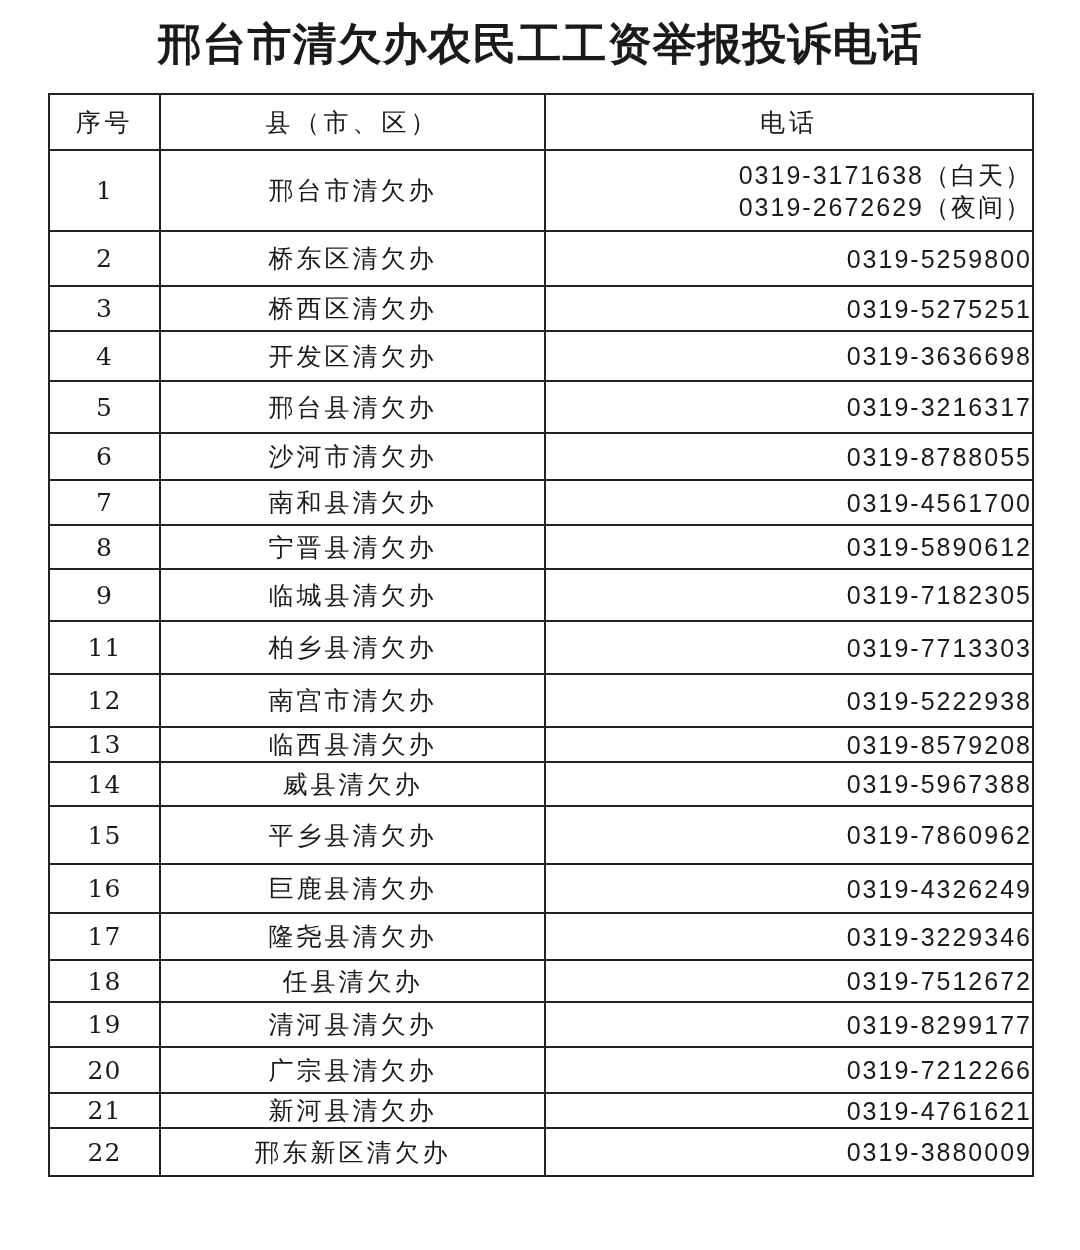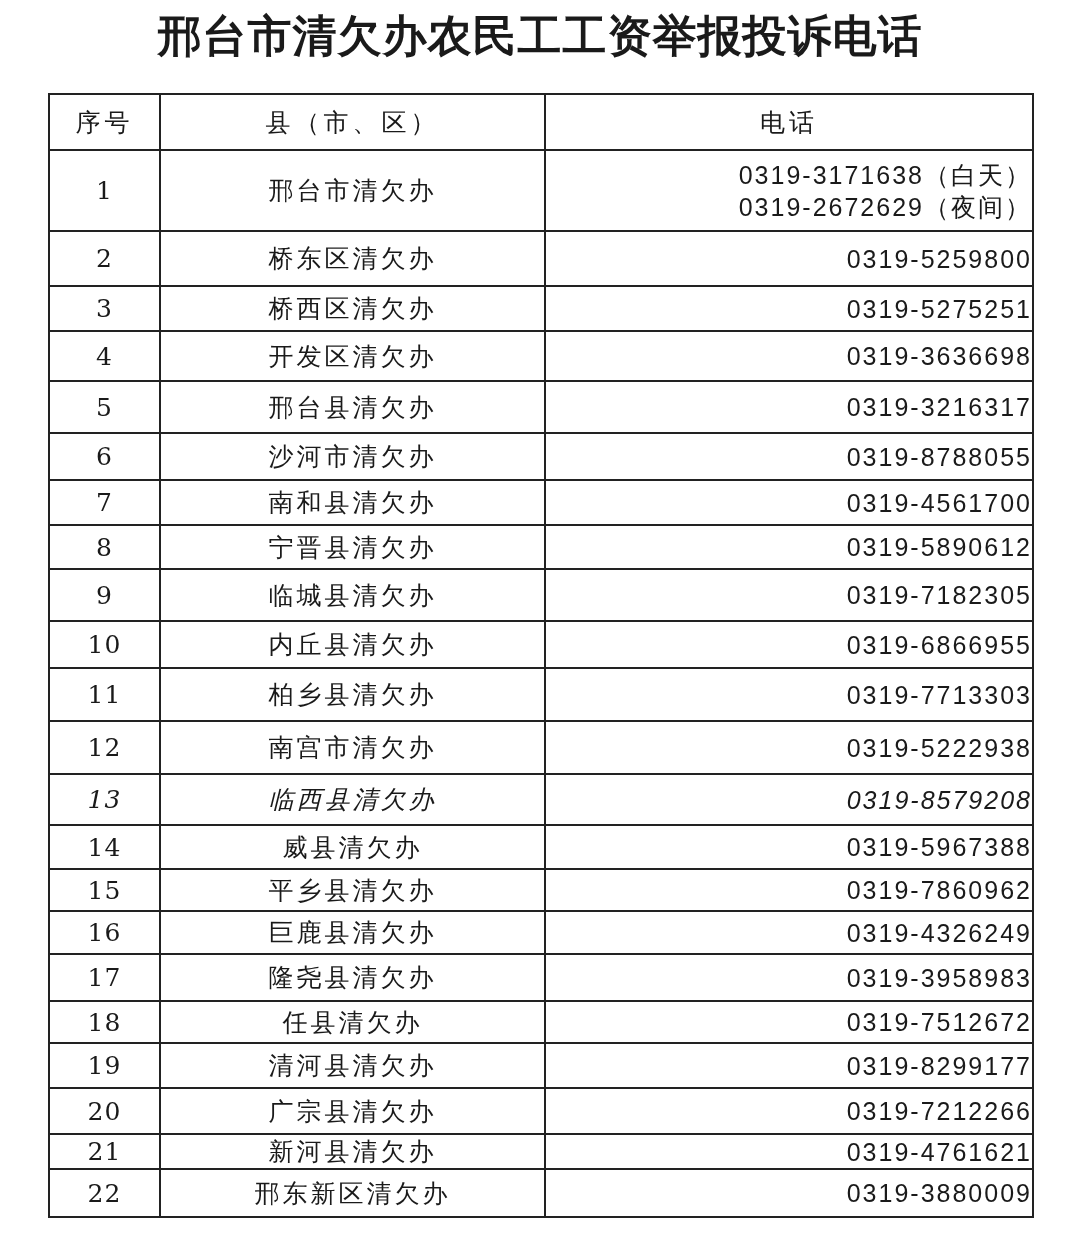--- a/index.html
+++ b/index.html
@@ -1,18 +1,18 @@
 <!DOCTYPE html>
 <html><head>
 <meta charset="utf-8">
 <style>
   html, body { margin: 0; padding: 0; background: #ffffff; }
   body { width: 1080px; height: 1250px; position: relative; overflow: hidden;
          font-family: "DejaVu Serif", "Liberation Serif", serif; color: #1a1a1a; }
-  .title { position: absolute; left: 0; top: 8px; width: 1080px; text-align: center;
+  .title { position: absolute; left: 0; top: 16px; width: 1080px; text-align: center;
            font-size: 44px; font-weight: bold; letter-spacing: 1px; line-height: 56px;
            font-family: "DejaVu Sans", "Liberation Sans", sans-serif; }
   table { position: absolute; left: 48px; top: 93px; width: 984px;
           border-collapse: collapse; table-layout: fixed; }
   td, th { border: 2px solid #222; text-align: center; vertical-align: middle;
            padding: 0; font-weight: normal; }
   th { font-size: 25px; letter-spacing: 4px; height: 54px; }
   td { font-size: 25px; letter-spacing: 3px; }
   td.num { letter-spacing: 1px; }
   td.phone { letter-spacing: 2px; font-family: "Liberation Sans Narrow", "Liberation Sans", sans-serif; text-align: right; }
@@ -95,74 +95,67 @@
           <span class="phone-line">0319-5890612</span>
         </td>
       </tr>
       <tr style="height: 52px;">
         <td class="num">9</td>
         <td>临城县清欠办</td>
         <td class="phone">
           <span class="phone-line">0319-7182305</span>
         </td>
       </tr>
-      <tr style="height: 47px;">
-        <td class="num">10</td>
-        <td>内丘县清欠办</td>
-        <td class="phone">
-          <span class="phone-line">0319-6866955</span>
-        </td>
-      </tr>
       <tr style="height: 53px;">
         <td class="num">11</td>
         <td>柏乡县清欠办</td>
         <td class="phone">
           <span class="phone-line">0319-7713303</span>
         </td>
       </tr>
       <tr style="height: 53px;">
         <td class="num">12</td>
         <td>南宫市清欠办</td>
         <td class="phone">
           <span class="phone-line">0319-5222938</span>
         </td>
       </tr>
-      <tr style="height: 51px; font-style: italic;">
+      <tr style="height: 35px;">
         <td class="num">13</td>
         <td>临西县清欠办</td>
         <td class="phone">
           <span class="phone-line">0319-8579208</span>
         </td>
       </tr>
       <tr style="height: 44px;">
         <td class="num">14</td>
         <td>威县清欠办</td>
         <td class="phone">
           <span class="phone-line">0319-5967388</span>
         </td>
       </tr>
-      <tr style="height: 42px;">
+      <tr style="height: 58px;">
         <td class="num">15</td>
         <td>平乡县清欠办</td>
         <td class="phone">
           <span class="phone-line">0319-7860962</span>
         </td>
       </tr>
-      <tr style="height: 43px; margin-left: 8px;">
+      <tr style="height: 49px; margin-left: 8px;">
         <td class="num">16</td>
         <td>巨鹿县清欠办</td>
         <td class="phone">
           <span class="phone-line">0319-4326249</span>
         </td>
       </tr>
       <tr style="height: 47px;">
         <td class="num">17</td>
         <td>隆尧县清欠办</td>
         <td class="phone">
-          <span class="phone-line">0319-3958983</span>
+          <span class="phone-line">0319-3229346</span>
         </td>
       </tr>
       <tr style="height: 42px; padding-left: 8px;">
         <td class="num">18</td>
         <td>任县清欠办</td>
         <td class="phone">
           <span class="phone-line">0319-7512672</span>
         </td>
       </tr>
       <tr style="height: 45px;">

